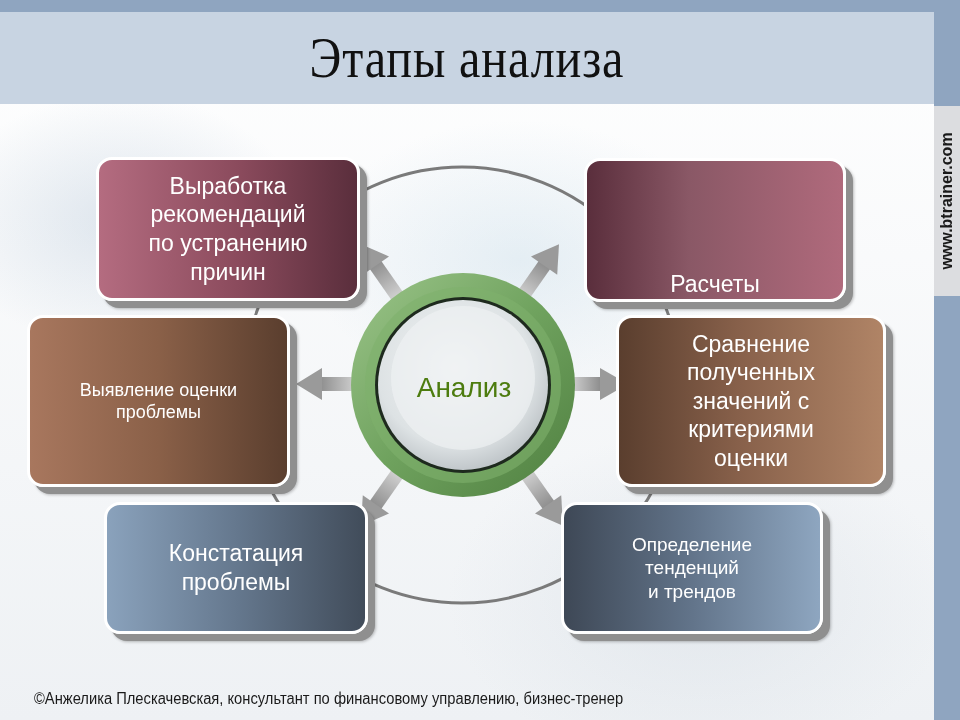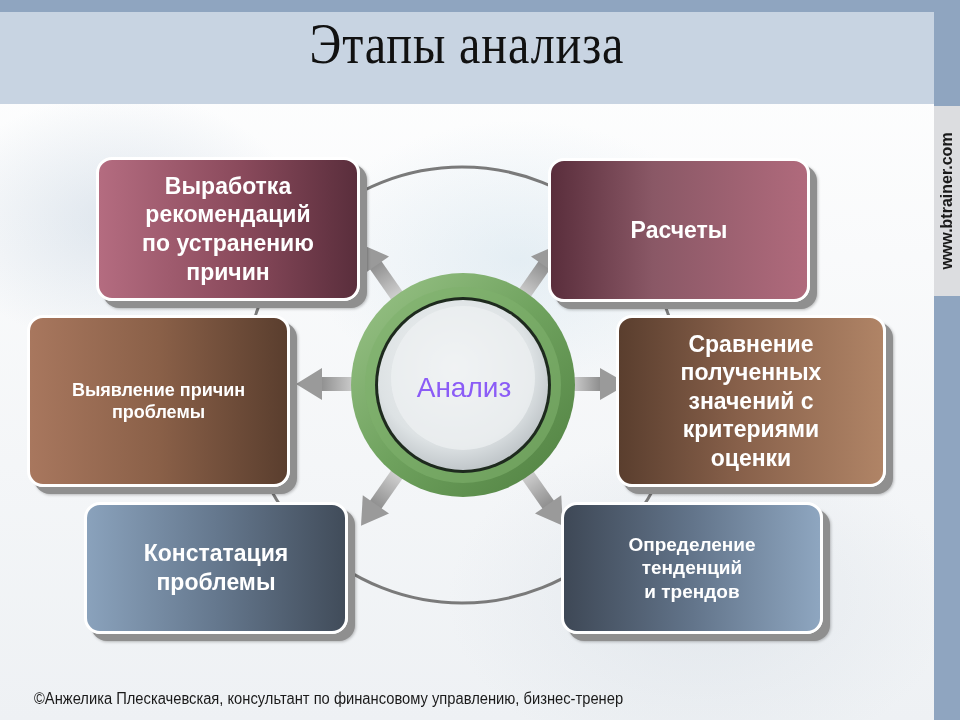--- a/index.html
+++ b/index.html
@@ -18,21 +18,21 @@
     }
     .top-band {
       position: absolute; left: 0; top: 0; width: 960px; height: 12px; background: #8fa5c0;
     }
     .right-band {
       position: absolute; left: 934px; top: 0; width: 26px; height: 720px; background: #8fa5c0;
     }
     .title-bar {
       position: absolute; left: 0; top: 12px; width: 934px; height: 92px;
       background: #c8d4e2;
-      display: flex; justify-content: center;
+      display: flex; align-items: center; justify-content: center;
     }
     .title {
       font-family: "Liberation Serif", serif;
       font-size: 56px; color: #111; letter-spacing: 1px;
       transform: scaleX(0.86);
     }
     .brand-tab {
       position: absolute; left: 934px; top: 106px; width: 26px; height: 190px;
       background: #dcdde0;
       display: flex; align-items: center; justify-content: center;
@@ -40,40 +40,40 @@
     .brand-text {
       transform: rotate(-90deg); white-space: nowrap;
       font-weight: bold; font-size: 16px; color: #1a1a1a;
     }
     svg.diagram { position: absolute; left: 0; top: 0; }
     .box {
       position: absolute; border-radius: 16px;
       border: 3px solid #ffffff;
       box-shadow: 7px 7px 0 #8f8f8f, 8px 8px 3px rgba(0,0,0,0.25);
       display: flex; align-items: center; justify-content: center;
-      text-align: center; color: #ffffff; font-weight: bold;
+      text-align: center; color: #ffffff; font-weight: normal;
       line-height: 1.24;
     }
     .box span { white-space: pre-line; }
     .b-recommend { left: 96px; top: 157px; width: 258px; height: 138px;
       background: linear-gradient(90deg, #b46c80 0%, #8a4a5c 55%, #5a2e3c 100%); font-size: 23px; }
-    .b-calc { left: 548px; top: 158px; width: 256px; height: 138px;
-      background: linear-gradient(90deg, #5a2e3c 0%, #8a5866 40%, #b06a7c 100%); font-size: 23px; }
+    .b-calc { left: 584px; top: 158px; width: 256px; height: 138px;
+      background: linear-gradient(90deg, #5a2e3c 0%, #8a5866 40%, #b06a7c 100%); font-size: 23px; align-items: flex-end; }
     .b-causes { left: 27px; top: 315px; width: 257px; height: 166px;
       background: linear-gradient(90deg, #a8775e 0%, #8a6048 50%, #5a3e2e 100%); font-size: 18px; }
     .b-compare { left: 616px; top: 315px; width: 264px; height: 166px;
       background: linear-gradient(90deg, #5a3e2e 0%, #87604a 45%, #b08466 100%); font-size: 23px; }
-    .b-state { left: 84px; top: 502px; width: 258px; height: 126px;
+    .b-state { left: 104px; top: 502px; width: 258px; height: 126px;
       background: linear-gradient(90deg, #8aa2bc 0%, #65788e 50%, #414c5a 100%); font-size: 23px; }
     .b-trends { left: 561px; top: 502px; width: 256px; height: 126px;
       background: linear-gradient(90deg, #3e4856 0%, #62748a 50%, #8ea6c0 100%); font-size: 19px; }
     .center-label {
       position: absolute; left: 374px; top: 358px; width: 180px; height: 60px;
       display: flex; align-items: center; justify-content: center;
-      font-size: 28px; color: #8b5cf6;
+      font-size: 28px; color: #4d7c0f;
     }
     .footer {
       position: absolute; left: 34px; top: 690px;
       font-size: 16px; color: #1a1a1a; transform: scaleX(0.92); transform-origin: left center;
       white-space: nowrap;
     }
   </style>
 </head>
 <body>
 
@@ -148,21 +148,21 @@
 <div class="box b-recommend">
   <span>Выработка
 рекомендаций
 по устранению
 причин</span>
 </div>
 <div class="box b-calc">
   <span>Расчеты</span>
 </div>
 <div class="box b-causes">
-  <span>Выявление причин
+  <span>Выявление оценки
 проблемы</span>
 </div>
 <div class="box b-compare">
   <span>Сравнение
 полученных
 значений с
 критериями
 оценки</span>
 </div>
 <div class="box b-state">

